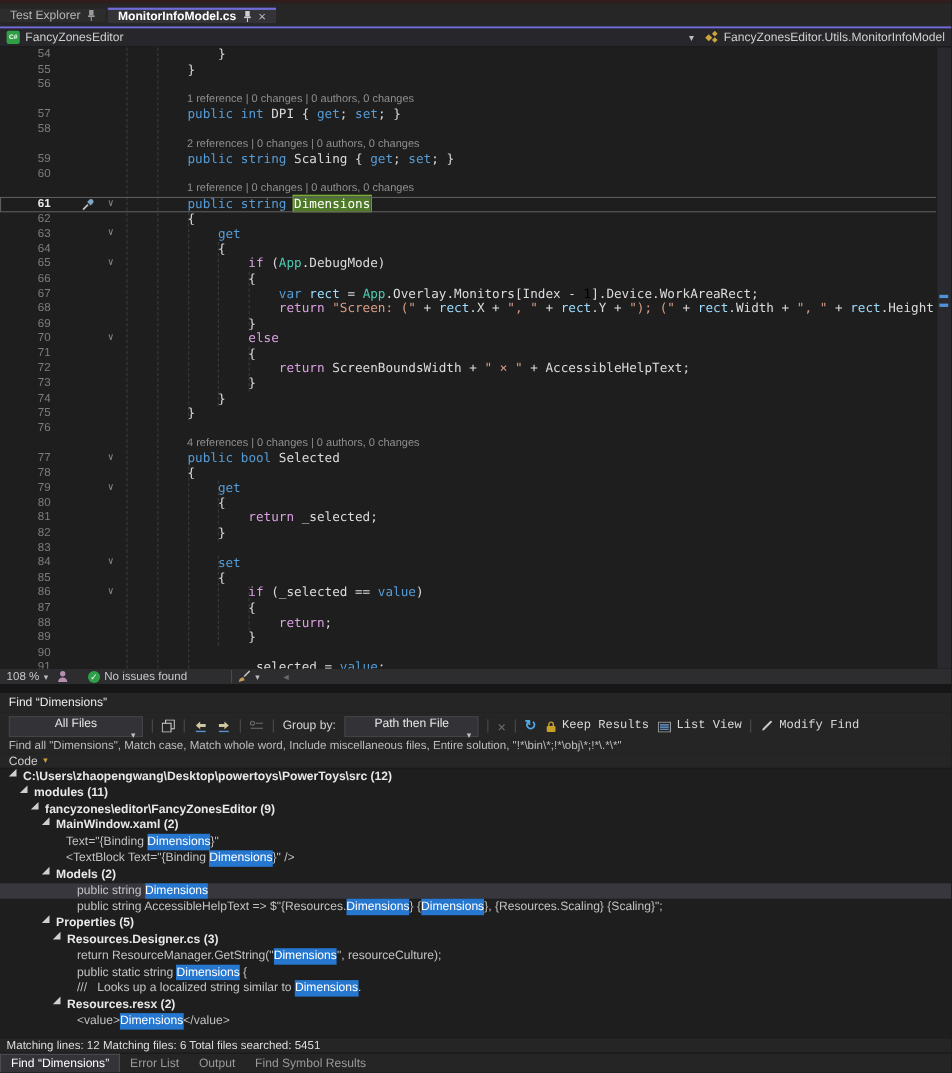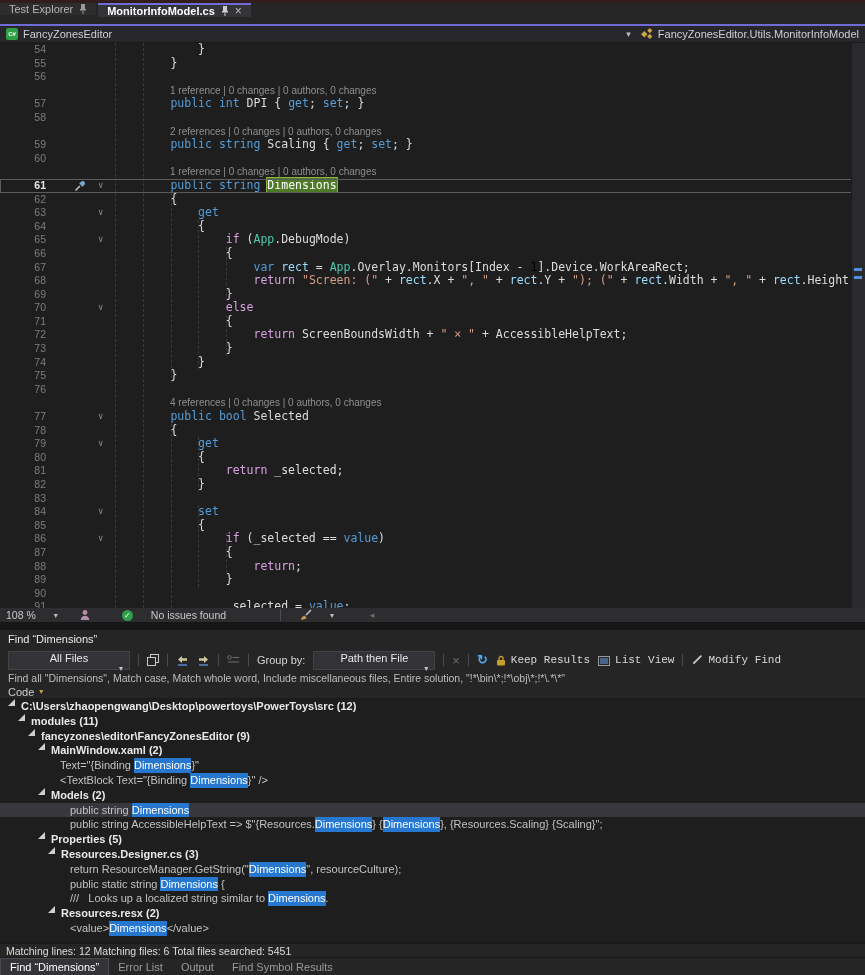--- a/index.html
+++ b/index.html
@@ -1,19 +1,19 @@
 <!DOCTYPE html>
 <html><head>
 <meta charset="utf-8">
 <style>
   html,body{margin:0;padding:0;background:#1e1e1e;}
   body{width:865px;height:975px;overflow:hidden;font-family:"Liberation Sans",sans-serif;-webkit-font-smoothing:antialiased;position:relative;}
   .topstrip{height:3px;background:#321d1d;}
   
-  .tabstrip{height:21px;background:#262626;display:flex;align-items:flex-start;border-bottom:2px solid #6f6cd9;}
+  .tabstrip{height:21px;background:#262626;display:flex;align-items:center;border-bottom:2px solid #6f6cd9;}
   .tab{display:flex;align-items:center;gap:6px;padding:0 9px;font-size:11px;color:#b5b5b5;cursor:default;}
   .tab.inactive{background:#2d2d2d;margin-right:2px;}
   .tab.active{background:#333338;border-top:2px solid #6f6cd9;color:#ffffff;font-weight:bold;}
   .tab .x{font-weight:normal;color:#bdbdbd;font-size:12px;line-height:10px;}
   
   .crumb{height:17px;background:#27272b;display:flex;align-items:center;font-size:11px;color:#cfcfcf;padding:0 6px;border-bottom:1px solid #1a1a1a;box-sizing:border-box;}
   .csicon{width:12px;height:12px;background:#2f9e44;border-radius:2px;color:#fff;font-size:6px;font-weight:bold;display:flex;align-items:center;justify-content:center;margin-right:5px;}
   .crumb .spacer{flex:1;}
   .crumb .caret{color:#bdbdbd;font-size:9px;margin-right:10px;}
   .crumb .cls{margin-right:4px;display:flex;align-items:center;}
@@ -29,21 +29,21 @@
   .chev{position:absolute;left:36px;top:0;color:#8a8a8a;font-size:9px;line-height:13.6px;}
   .ct{flex:1;}
   .clt{margin-left:55px;color:#8f8f8f;font-family:"Liberation Sans",sans-serif;font-size:10px;}
   .cur{outline:1px solid #5c5c5c;outline-offset:-1px;justify-content:flex-end;}
   .tk-k{color:#569cd6}.tk-c{color:#d8a0df}.tk-s{color:#d69d85}.tk-v{color:#9cdcfe}
   .tk-t{color:#4ec9b0}.tk-p{color:#dcdcdc}
   .tk-hl{background:#4e7a28;box-shadow:0 0 0 1px #8ab83e;color:#ffffff;}
   .vscroll{position:absolute;right:0;top:0;bottom:0;width:13px;background:#29292e;border-left:1px solid #1c1c1c;z-index:2;}
   .vmark{position:absolute;left:2px;width:8px;height:3px;background:#4f94d8;}
   
-  .edbar{height:14px;background:#2d2d30;display:flex;align-items:center;font-size:10.5px;color:#c8c8c8;padding:0 6px;gap:18px;}
+  .edbar{height:14px;background:#2d2d30;display:flex;align-items:center;font-size:10.5px;color:#c8c8c8;padding:0 6px;gap:4px;}
   .edbar .caret{font-size:8px;color:#bdbdbd;}
   .chk{width:11px;height:11px;border-radius:50%;background:#2ea04a;color:#fff;font-size:8px;display:flex;align-items:center;justify-content:center;}
   .vsep{width:1px;height:12px;background:#4a4a50;}
   .sarrow{color:#6a6a6a;font-size:8px;}
   .splitter{height:8px;background:#161616;}
   
   .ftitle{height:18px;background:#252526;display:flex;align-items:center;padding:0 8px;font-size:11px;color:#eaeaea;}
   .ftoolbar{height:24px;background:#252526;display:flex;align-items:center;padding:0 8px;gap:8px;font-size:11px;color:#d6d6d6;}
   .combo{height:19px;background:#333337;border:1px solid #434346;display:flex;align-items:center;padding:0 6px;box-sizing:border-box;color:#e8e8e8;flex-direction:column;}
   .combo .caret{margin-left:auto;font-size:8px;color:#c0c0c0;padding-left:8px;}

